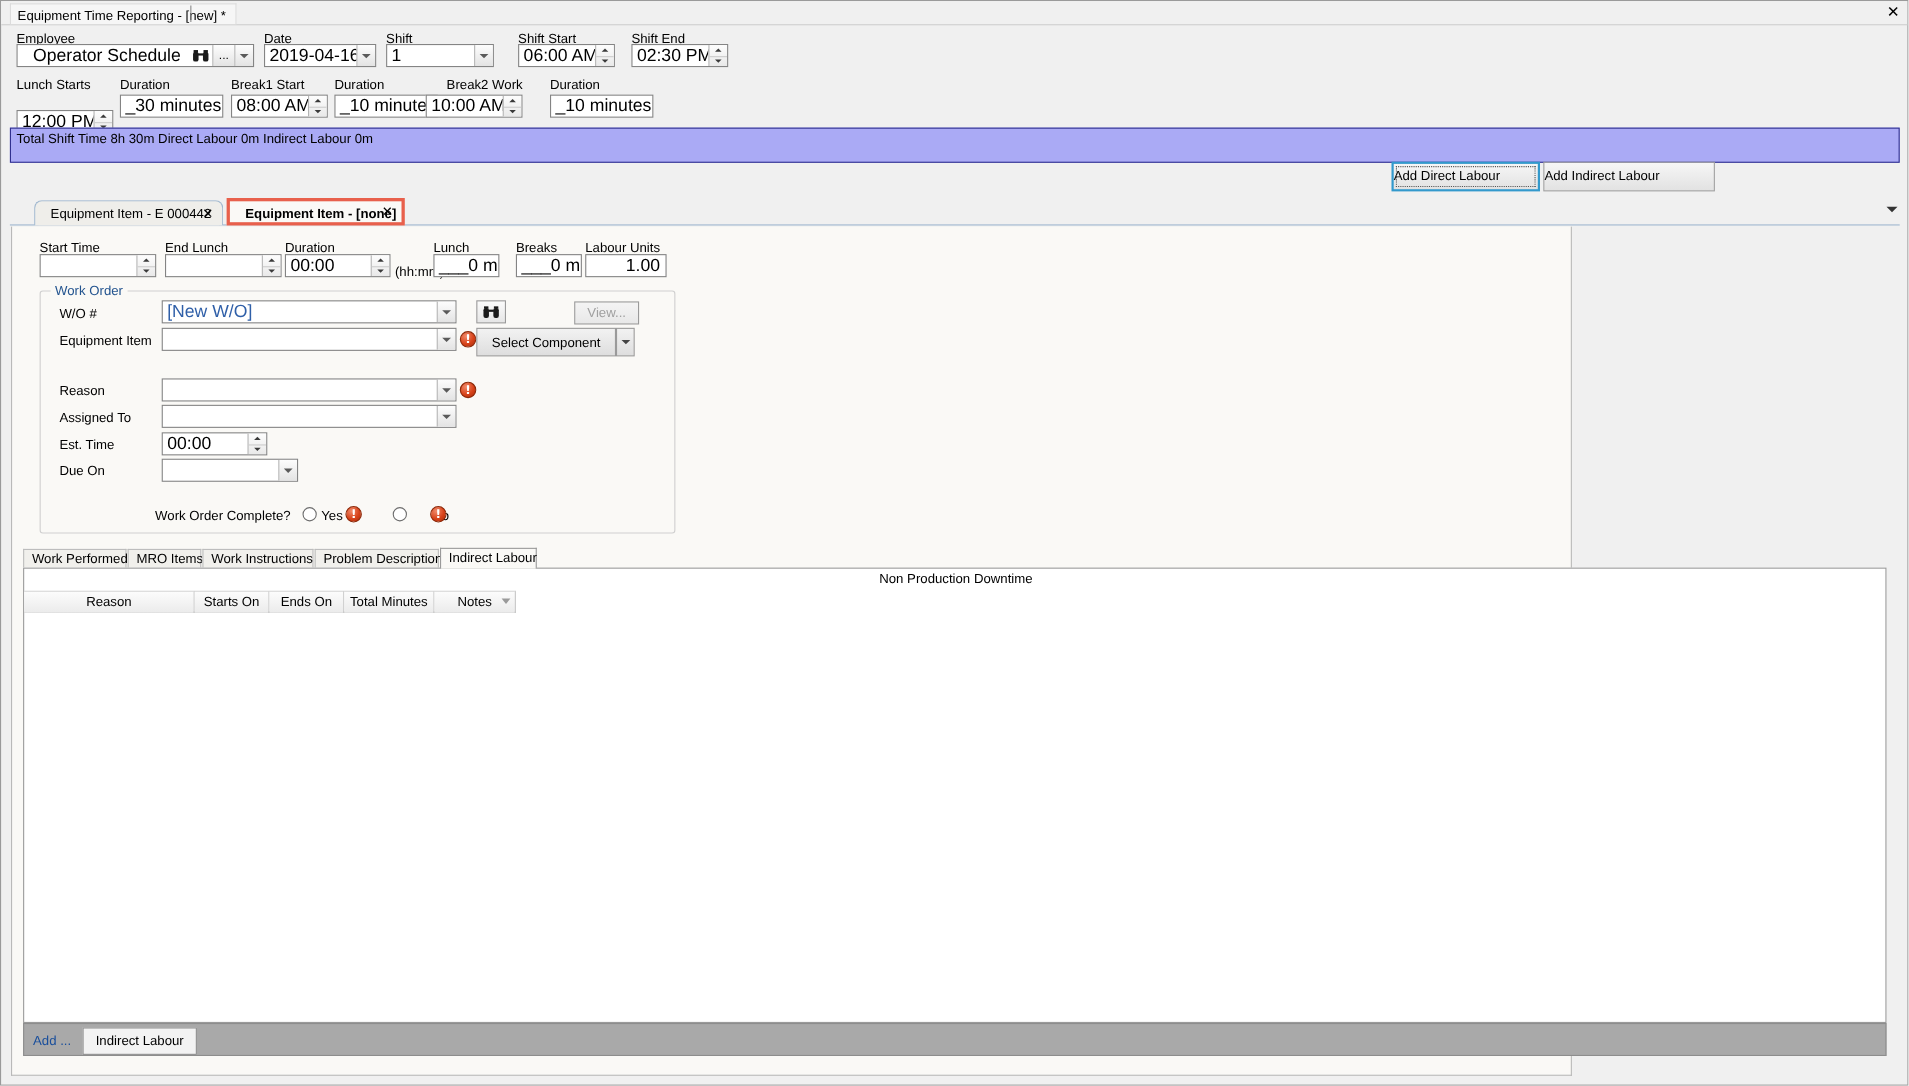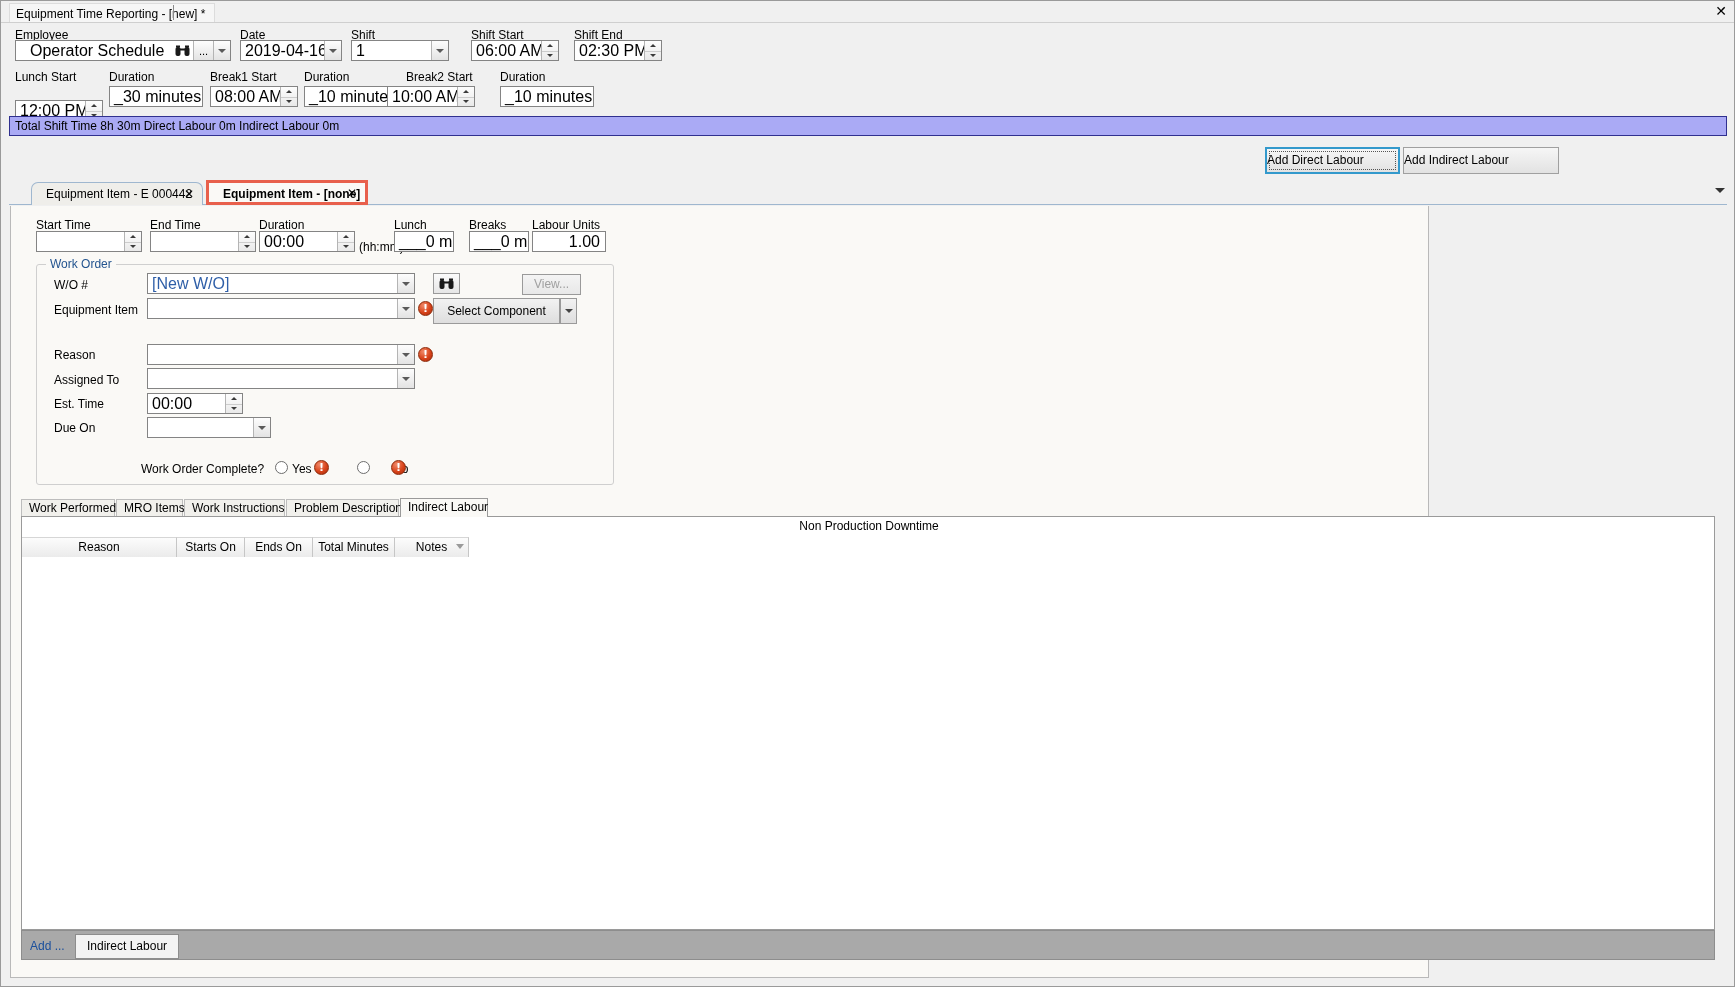--- a/index.html
+++ b/index.html
@@ -140,21 +140,21 @@
     font-size: 12px;
     line-height: 19px;
     text-align: center;
     cursor: pointer;
   }
 
   
   .summary {
     position: absolute;
     left: 8px; top: 115px;
-    width: 1718px; height: 20px;
+    width: 1718px; height: 32px;
     background: #aaaaf5;
     border: 1px solid #30308f;
     font-size: 12px;
     line-height: 18px;
     padding-left: 5px;
     white-space: nowrap;
   }
 
   
   .bigbtn {
@@ -426,21 +426,21 @@
 
   <div class="lbl" style="left:573px; top:27px;">Shift End</div>
   <div class="fld" style="left:573px; top:39px; width:88px;">
     <div class="txt">02:30 PM</div>
     <div class="spin">
         <div class="up"></div>
         <div class="dn"></div>
       </div>
   </div>
 
-  <div class="lbl" style="left:14px; top:69px;">Lunch Start</div>
+  <div class="lbl" style="left:14px; top:69px;">Lunch Starts</div>
   <div class="fld" style="left:14px; top:99px; width:88px;">
     <div class="txt">12:00 PM</div>
     <div class="spin">
         <div class="up"></div>
         <div class="dn"></div>
       </div>
   </div>
 
   <div class="lbl" style="left:108px; top:69px;">Duration</div>
   <div class="fld" style="left:108px; top:85px; width:94px;">
@@ -454,21 +454,21 @@
         <div class="up"></div>
         <div class="dn"></div>
       </div>
   </div>
 
   <div class="lbl" style="left:303px; top:69px;">Duration</div>
   <div class="fld" style="left:303px; top:85px; width:94px;">
     <div class="txt right">_10 minutes</div>
   </div>
 
-  <div class="lbl" style="left:405px; top:69px;">Break2 Start</div>
+  <div class="lbl" style="left:405px; top:69px;">Break2 Work</div>
   <div class="fld" style="left:386px; top:85px; width:88px;">
     <div class="txt">10:00 AM</div>
     <div class="spin">
         <div class="up"></div>
         <div class="dn"></div>
       </div>
   </div>
 
   <div class="lbl" style="left:499px; top:69px;">Duration</div>
   <div class="fld" style="left:499px; top:85px; width:94px;">
@@ -502,21 +502,21 @@
 
     <div class="lbl" style="left:25px; top:12px;">Start Time</div>
     <div class="fld" style="left:25px; top:25px; width:106px;">
       <div class="txt"></div>
       <div class="spin">
           <div class="up"></div>
           <div class="dn"></div>
         </div>
     </div>
 
-    <div class="lbl" style="left:139px; top:12px;">End Time</div>
+    <div class="lbl" style="left:139px; top:12px;">End Lunch</div>
     <div class="fld" style="left:139px; top:25px; width:106px;">
       <div class="txt"></div>
       <div class="spin">
           <div class="up"></div>
           <div class="dn"></div>
         </div>
     </div>
 
     <div class="lbl" style="left:248px; top:12px;">Duration</div>
     <div class="fld" style="left:248px; top:25px; width:96px;">

